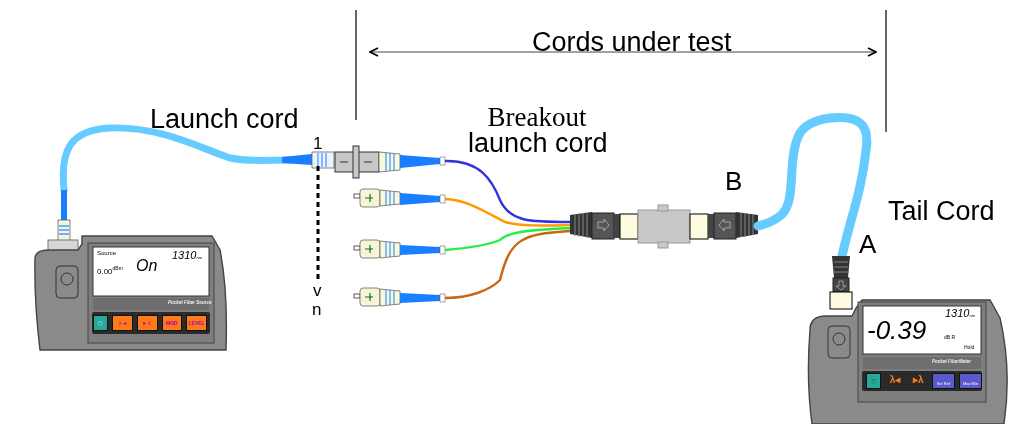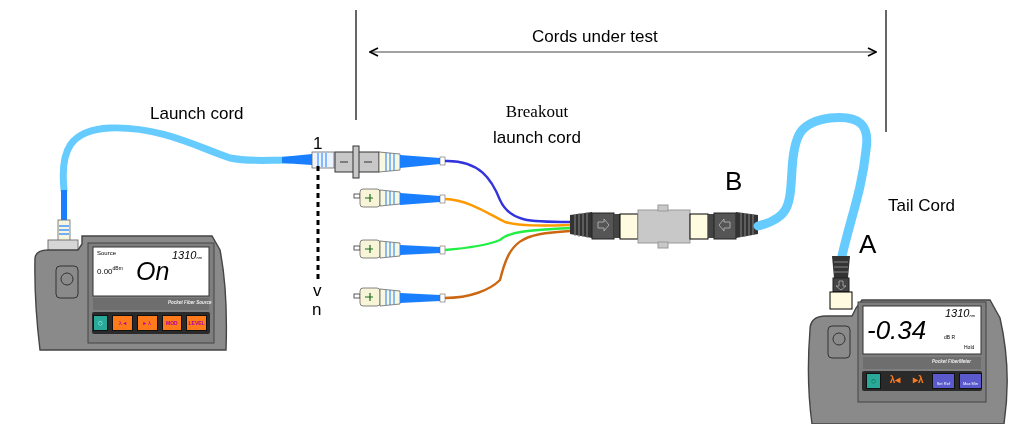--- a/index.html
+++ b/index.html
@@ -1,19 +1,19 @@
 <!DOCTYPE html>
 <html><head>
 <meta charset="utf-8">
 <style>
   html, body { margin:0; padding:0; background:#ffffff; }
   body { width:1012px; height:424px; position:relative; overflow:hidden; font-family:"Liberation Sans", sans-serif; }
   svg { position:absolute; left:0; top:0; }
   .lbl { position:absolute; color:#000; font-family:"Liberation Sans", sans-serif; white-space:nowrap; }
-  .lbl-lg { font-size:17px; }
+  .lbl-lg { font-size:27px; }
   .lbl-md { font-size:17px; }
   .lbl-c { text-align:center; }
   .lcd-text { font-family:"Liberation Sans", sans-serif; }
 </style>
 </head>
 <body>
 
 <svg width="1012" height="424" viewBox="0 0 1012 424">
   <defs>
     <marker id="arrowL" markerWidth="10" markerHeight="10" refX="1" refY="5" orient="auto">
@@ -165,35 +165,35 @@
 <div class="lbl" style="left:725px; top:166px; font-size:26px;">B</div>
 <div class="lbl" style="left:859px; top:229px; font-size:26px;">A</div>
 <div class="lbl lbl-md" style="left:313px; top:134px;">1</div>
 <div class="lbl lbl-md" style="left:313px; top:281px;">v</div>
 <div class="lbl lbl-md" style="left:312px; top:300px;">n</div>
 
 <div class="lbl lcd-text" style="left:97px; top:250px; font-size:6px;">Source</div>
 <div class="lbl lcd-text" style="left:97px; top:265px; font-size:8px;">
   <span>0.00</span><sup style="font-size:5px;">dBm</sup>
 </div>
-<div class="lbl lcd-text" style="left:136px; top:257px; font-size:25px; font-style:italic;">On</div>
+<div class="lbl lcd-text" style="left:136px; top:257px; font-size:16px; font-style:italic;">On</div>
 <div class="lbl lcd-text" style="left:172px; top:249px; font-size:11px; font-style:italic;">
   <span>1310</span><span style="font-size:4px;">nm</span>
 </div>
 <div class="lbl" style="left:168px; top:300px; font-size:4.5px; color:#eee; font-style:italic; font-weight:bold;">Pocket Fiber Source</div>
 
 <div style="position:absolute; left:93px; top:315px; width:114px; height:16px; display:flex; gap:4px;">
   <div style="width:14px; height:14px; background:#2aa89a; border:1px solid #111; color:#9ff; font-size:9px; text-align:center; line-height:14px;">○</div>
   <div style="width:20px; height:14px; background:#ff7a1a; border:1px solid #111; color:#a0a; font-size:6px; text-align:center; line-height:14px;">λ ◂</div>
   <div style="width:20px; height:14px; background:#ff7a1a; border:1px solid #111; color:#a0a; font-size:6px; text-align:center; line-height:14px;">▸ λ</div>
   <div style="width:20px; height:14px; background:#ff7a1a; border:1px solid #111; color:#a0a; font-size:5px; font-weight:bold; text-align:center; line-height:14px;">MOD</div>
   <div style="width:20px; height:14px; background:#ff7a1a; border:1px solid #111; color:#a0a; font-size:5px; font-weight:bold; text-align:center; line-height:14px;">LEVEL</div>
 </div>
 
-<div class="lbl lcd-text" style="left:867px; top:315px; font-size:26px; font-style:italic;">-0.34</div>
+<div class="lbl lcd-text" style="left:867px; top:315px; font-size:26px; font-style:italic;">-0.39</div>
 <div class="lbl lcd-text" style="left:944px; top:334px; font-size:5px;">dB R</div>
 <div class="lbl lcd-text" style="left:945px; top:307px; font-size:11px; font-style:italic;">
   <span>1310</span><span style="font-size:4px;">nm</span>
 </div>
 <div class="lbl lcd-text" style="left:964px; top:344px; font-size:5px;">Hold</div>
 <div class="lbl" style="left:932px; top:359px; font-size:4.5px; color:#eee; font-style:italic; font-weight:bold;">Pocket FiberMeter</div>
 
 <div style="position:absolute; left:866px; top:373px; width:116px; height:16px; display:flex; gap:4px;">
   <div style="width:14px; height:14px; background:#2aa89a; border:1px solid #111; color:#063; font-size:9px; text-align:center; line-height:14px;">○</div>
   <div style="width:20px; height:14px; background:#2a2a2a; color:#ff7a1a; font-size:10px; font-weight:bold; text-align:center; line-height:14px;">λ◂</div>

